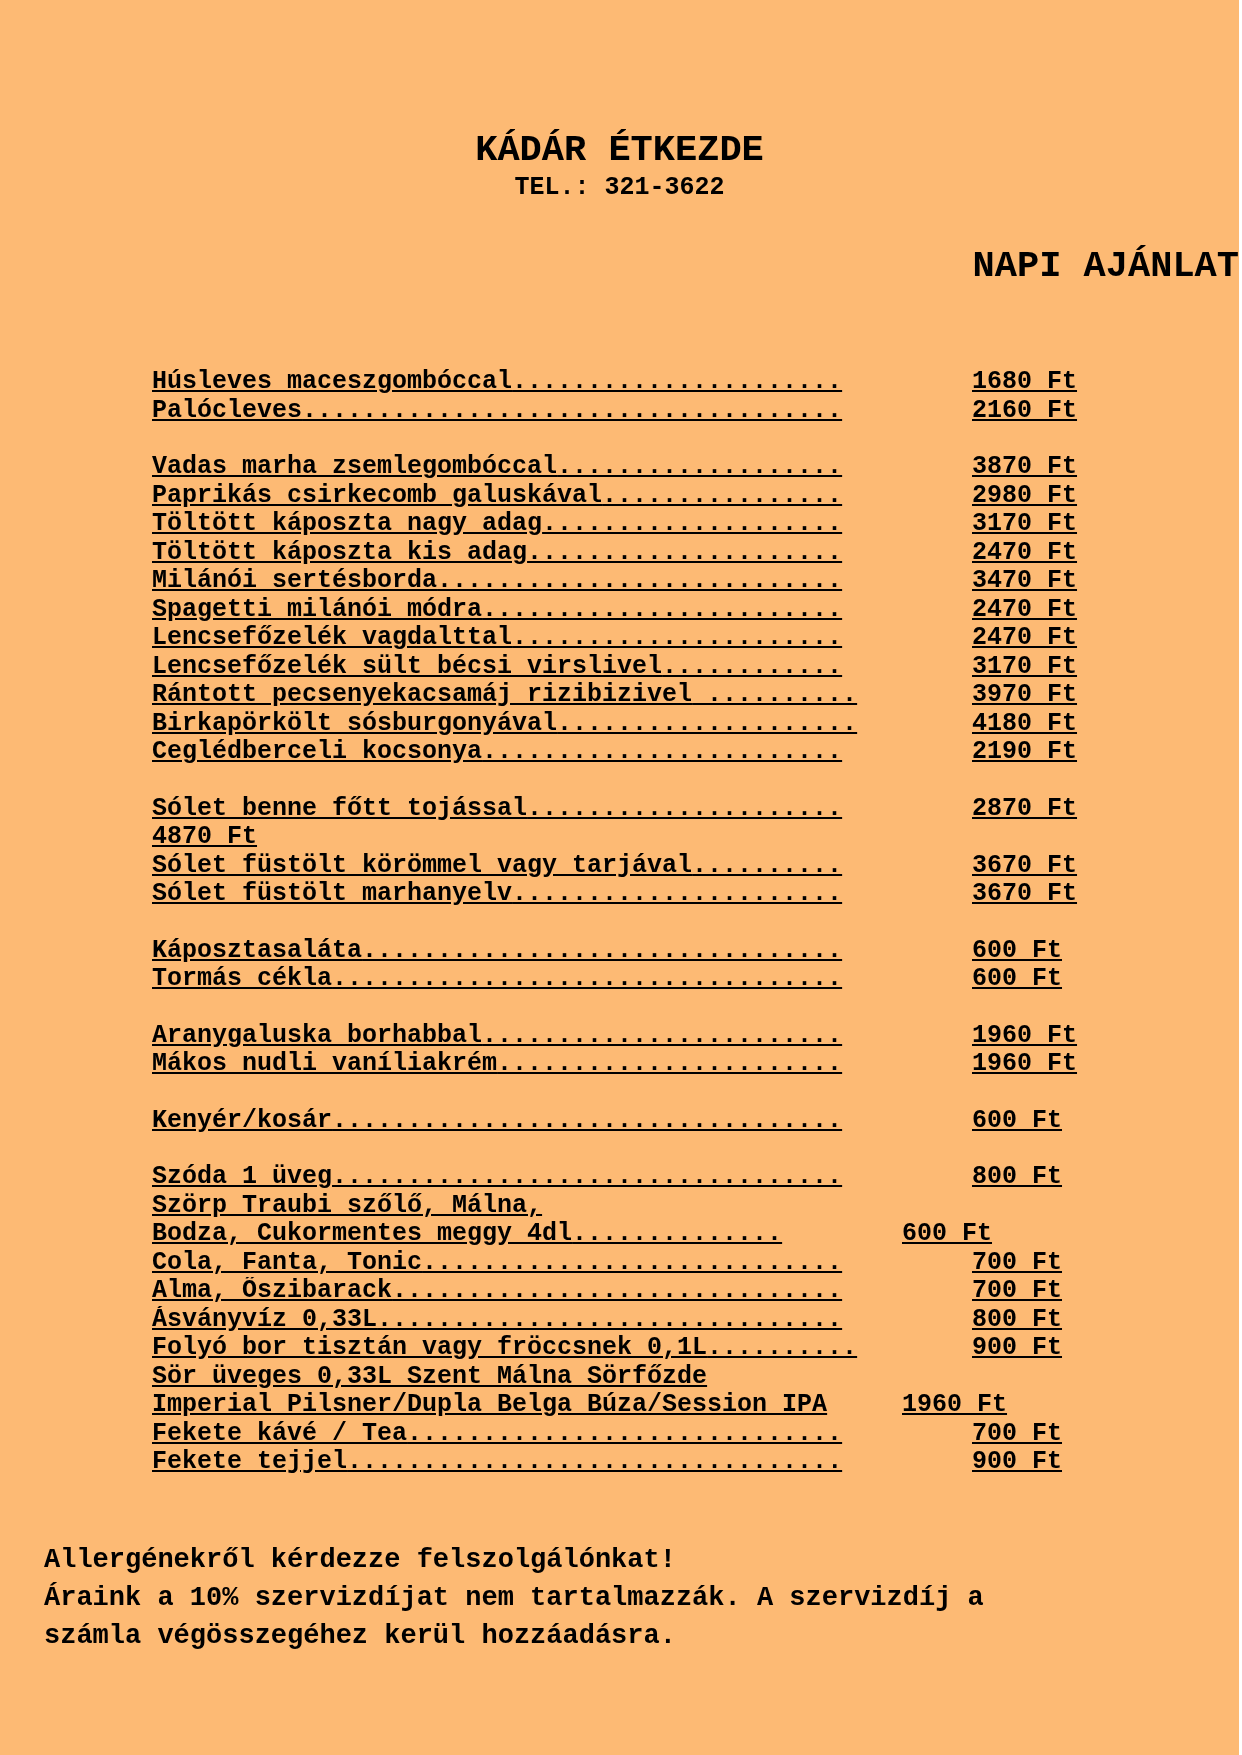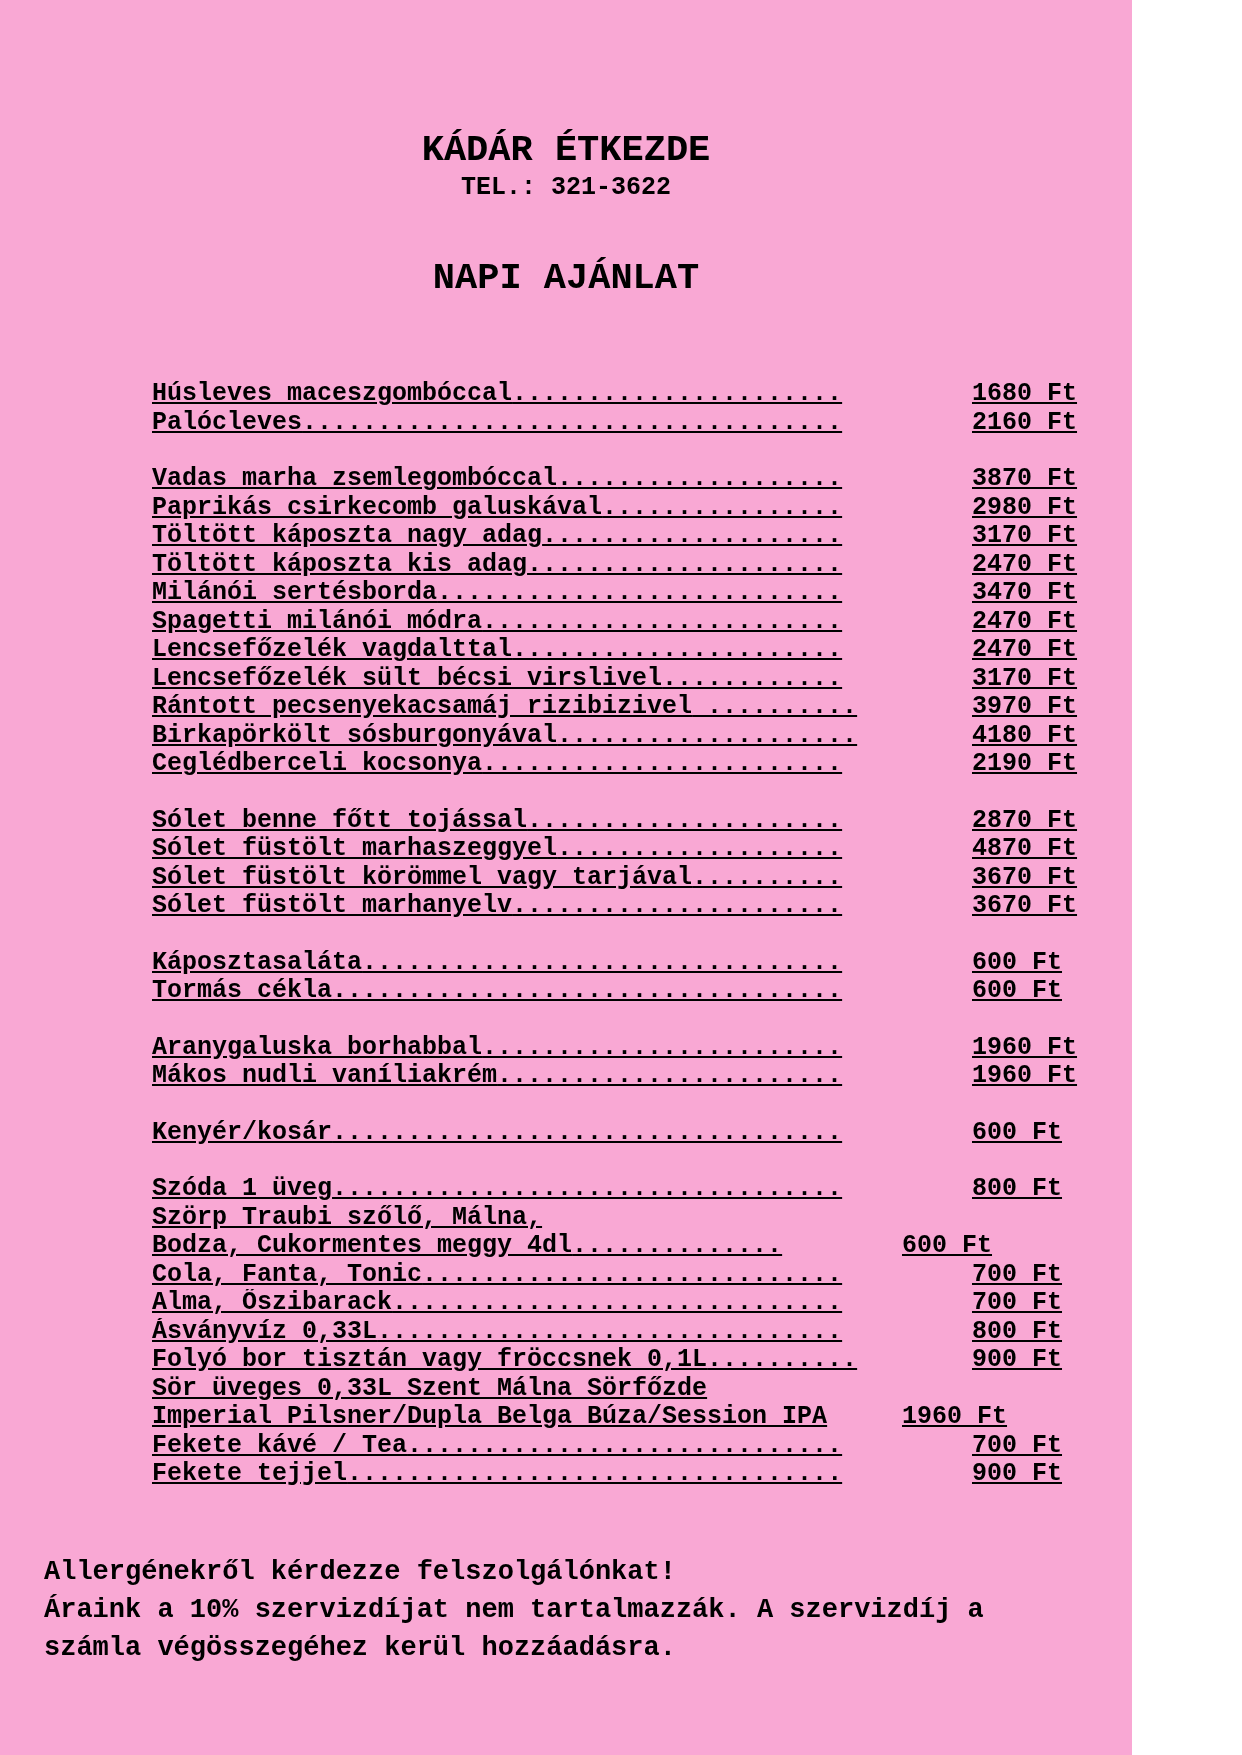--- a/index.html
+++ b/index.html
@@ -1,27 +1,27 @@
 <!DOCTYPE html>
 <html><head>
 <meta charset="utf-8">
 <style>
   html,body{margin:0;padding:0;background:#ffffff;}
   .page{
     position:relative;
-    width:1132px;height:1755px;
-    background:#f9a8d4;color:#000000;
+    width:1239px;height:1755px;
+    background:#fdba74;color:#000000;
     font-family:"Liberation Mono","DejaVu Sans Mono",monospace;
     font-weight:700;
     overflow:hidden;
   }
   .header{padding-top:130px;text-align:center;}
   .title{font-size:37px;line-height:40px;letter-spacing:0;}
   .tel{font-size:25px;line-height:28px;margin-top:4px;text-align:center;}
-  .subtitle{font-size:37px;line-height:40px;margin-top:56px;text-align:center;}
+  .subtitle{font-size:37px;line-height:40px;margin-top:44px;text-align:right;}
   .menu{margin:82px 0 0 152px;font-size:25px;line-height:28.5px;}
   .group{margin-top:28px;text-decoration:underline;}
   .group:first-child{margin-top:0;}
   .row{display:flex;white-space:pre;}
   .t{flex:0 0 820px;width:820px;overflow:hidden;white-space:pre;}
   .row.short .t{flex:0 0 750px;width:750px;}
   .price{white-space:pre;}
   .footer{margin-top:64px;text-align:left;font-size:27px;line-height:38px;margin-left:44px;}
 </style>
 </head>
@@ -47,21 +47,21 @@
         <div class="row"><span class="t"><span>Milánói sertésborda</span><span class="dots">...........................</span></span><span class="price">3470 Ft</span></div>
         <div class="row"><span class="t"><span>Spagetti milánói módra</span><span class="dots">........................</span></span><span class="price">2470 Ft</span></div>
         <div class="row"><span class="t"><span>Lencsefőzelék vagdalttal</span><span class="dots">......................</span></span><span class="price">2470 Ft</span></div>
         <div class="row"><span class="t"><span>Lencsefőzelék sült bécsi virslivel</span><span class="dots">............</span></span><span class="price">3170 Ft</span></div>
         <div class="row"><span class="t"><span>Rántott pecsenyekacsamáj rizibizivel</span><span class="dots"> ..........</span></span><span class="price">3970 Ft</span></div>
         <div class="row"><span class="t"><span>Birkapörkölt sósburgonyával</span><span class="dots">....................</span></span><span class="price">4180 Ft</span></div>
         <div class="row"><span class="t"><span>Ceglédberceli kocsonya</span><span class="dots">........................</span></span><span class="price">2190 Ft</span></div>
       </div>
       <div class="group">
         <div class="row"><span class="t"><span>Sólet benne főtt tojással</span><span class="dots">.....................</span></span><span class="price">2870 Ft</span></div>
-        <div class="row"><span class="t"><span>Sólet füstölt marhaszeggyel</span><span class="dots">...................</span></span><span class="price">4870 Ft</span></div>
+        <div class="row"><span class="price">4870 Ft</span></div>
         <div class="row"><span class="t"><span>Sólet füstölt körömmel vagy tarjával</span><span class="dots">..........</span></span><span class="price">3670 Ft</span></div>
         <div class="row"><span class="t"><span>Sólet füstölt marhanyelv</span><span class="dots">......................</span></span><span class="price">3670 Ft</span></div>
       </div>
       <div class="group">
         <div class="row"><span class="t"><span>Káposztasaláta</span><span class="dots">................................</span></span><span class="price">600 Ft</span></div>
         <div class="row"><span class="t"><span>Tormás cékla</span><span class="dots">..................................</span></span><span class="price">600 Ft</span></div>
       </div>
       <div class="group">
         <div class="row"><span class="t"><span>Aranygaluska borhabbal</span><span class="dots">........................</span></span><span class="price">1960 Ft</span></div>
         <div class="row"><span class="t"><span>Mákos nudli vaníliakrém</span><span class="dots">.......................</span></span><span class="price">1960 Ft</span></div>

